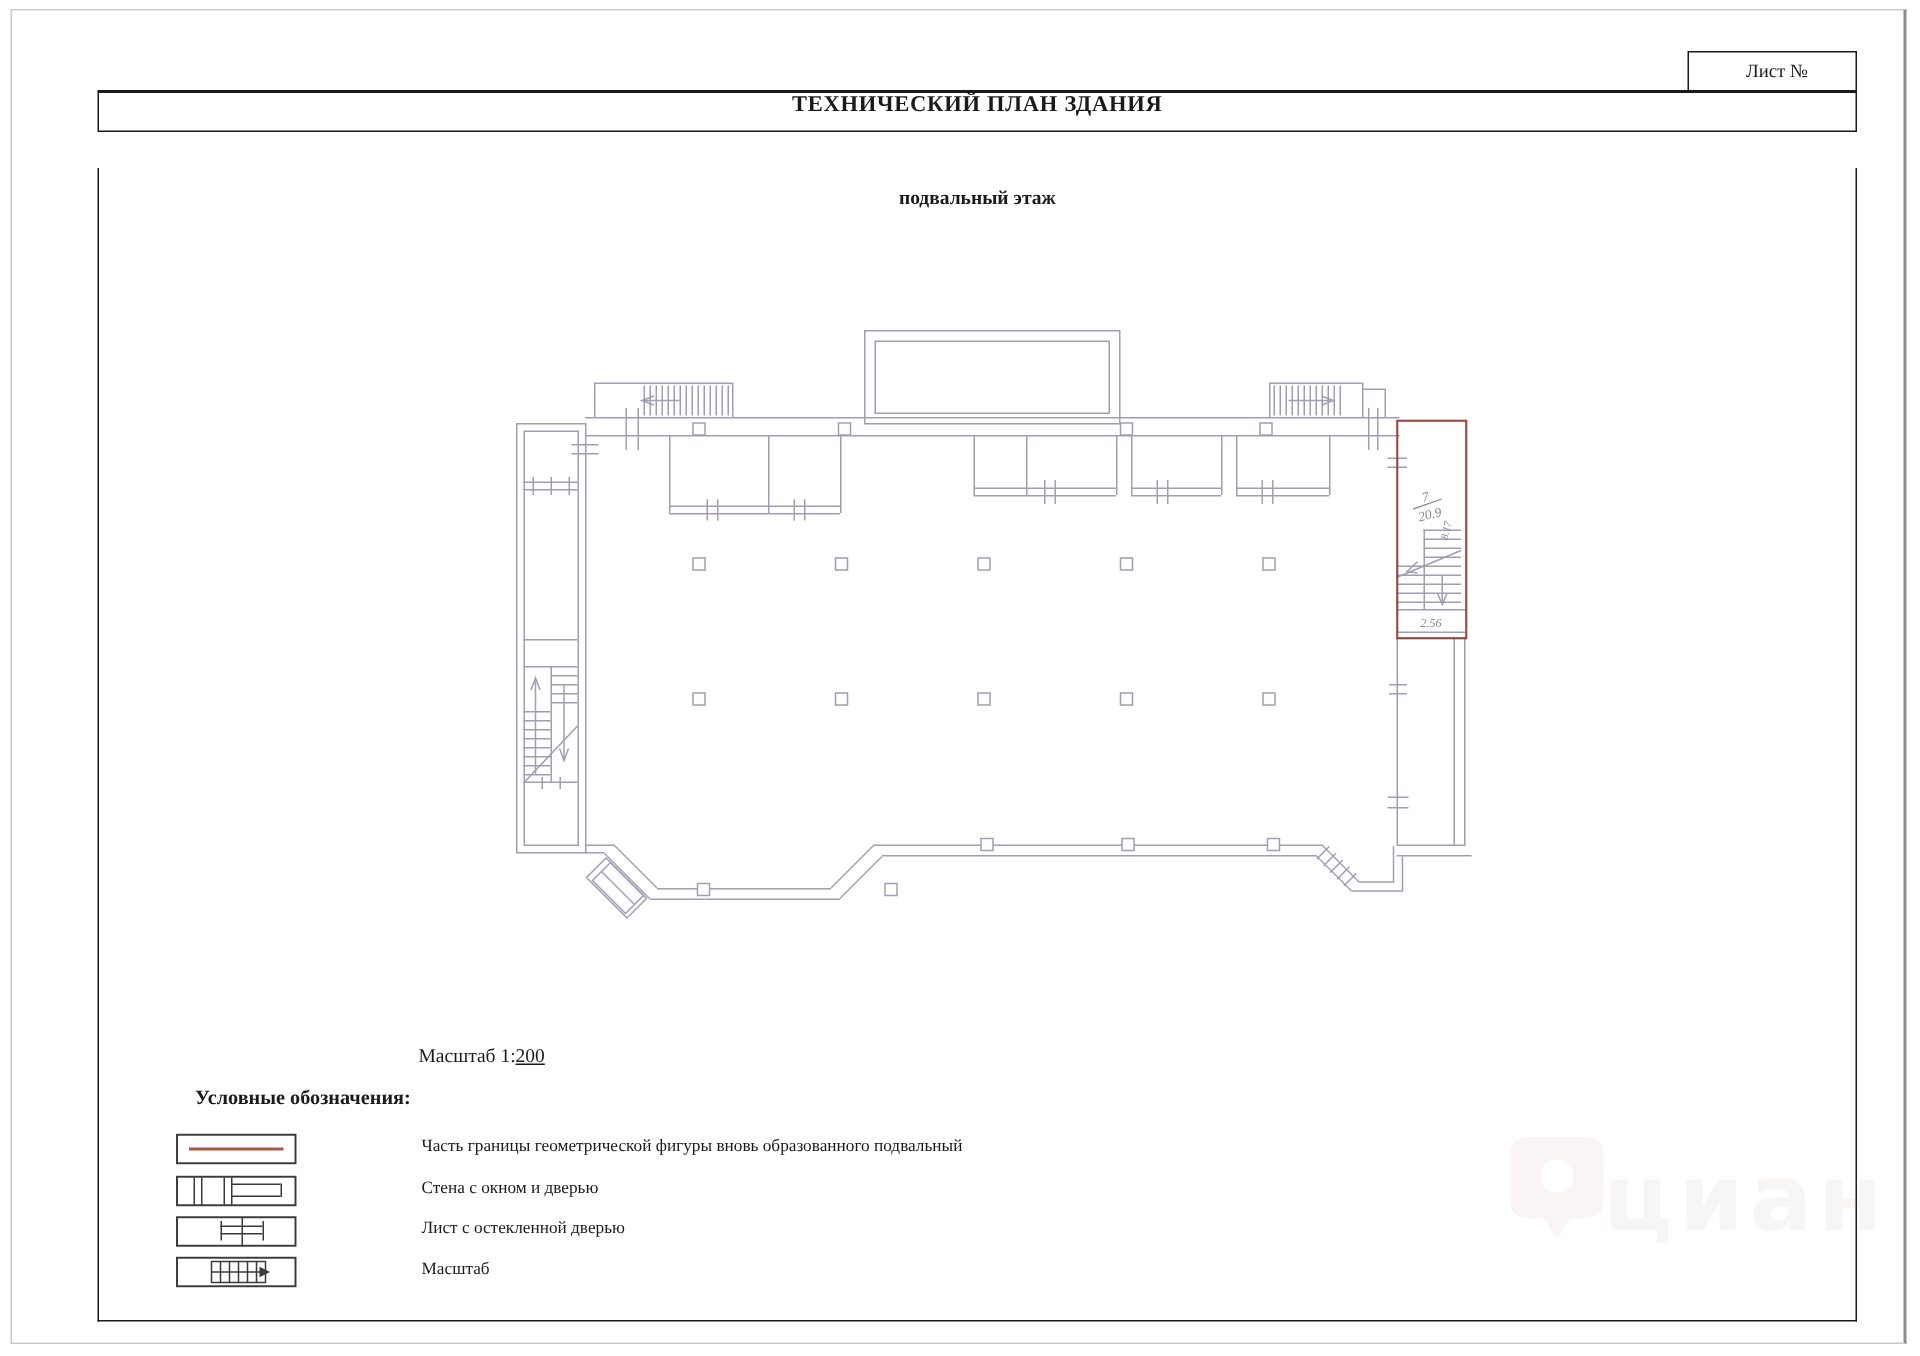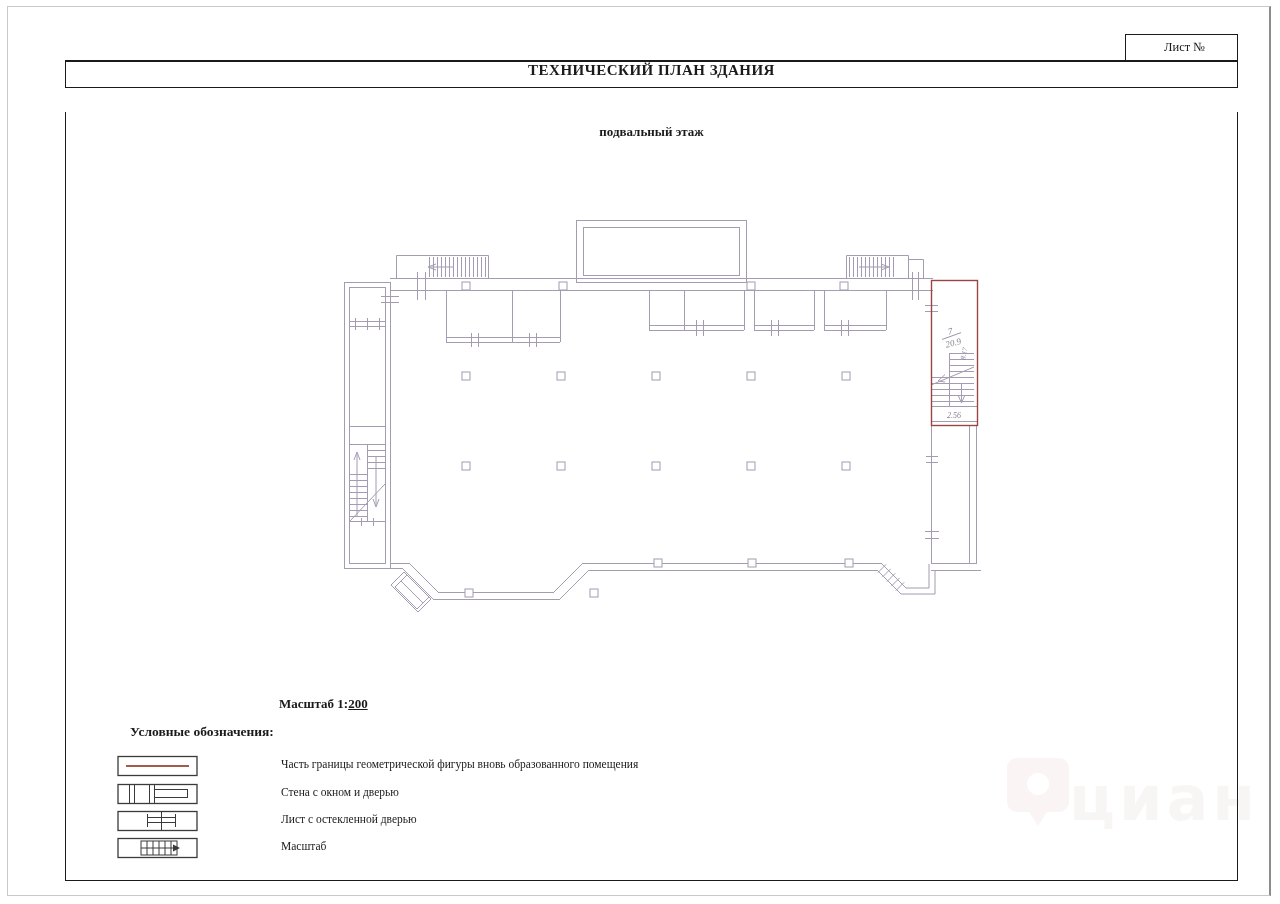--- a/index.html
+++ b/index.html
@@ -33,21 +33,21 @@
   .main-box {
     position:absolute; left:65px; top:112px; width:1173px; height:769px;
     border:1px solid #1a1a1a; border-top:none; background:#fff;padding-left:15px;
   }
   .floor-label {
     position:absolute; left:0; top:12px; width:100%; text-align:center;
     font-weight:bold; font-size:13px;
   }
   .plan-svg { position:absolute; left:275px; top:104px; }
   .scale-line {
-    position:absolute; left:213px; top:584px; font-weight:bold; font-size:13px;
+    position:absolute; left:213px; top:584px; font-weight:normal; font-size:13px;
   }
   .scale-line .val { text-decoration:underline; }
   .legend-head {
     position:absolute; left:43px; top:612px; font-weight:bold; font-size:13.5px;margin-left:21px;
   }
   .legend-row { position:absolute; left:51px; height:22px; }
   .legend-row .sym { position:absolute; left:0; top:0; }
   .legend-row .lbl {
     position:absolute; left:164px; top:3px; font-size:11.5px; white-space:nowrap;
   }
@@ -288,21 +288,21 @@
       <span>Масштаб 1:</span><span class="val">200</span>
     </div>
 
     <div class="legend-head">Условные обозначения:</div>
 
     <div class="legend-row" style="top:643px;">
       <svg class="sym" width="82" height="22">
         <rect x="1" y="1.5" width="79" height="19" fill="none" stroke="#3a3a3a" stroke-width="1.3"></rect>
         <line x1="9" y1="11" x2="72" y2="11" stroke="#a5594a" stroke-width="2"></line>
       </svg>
-      <span class="lbl">Часть границы геометрической фигуры вновь образованного помещения</span>
+      <span class="lbl">Часть границы геометрической фигуры вновь образованного подвальный</span>
     </div>
 
     <div class="legend-row" style="top:671px;">
       <svg class="sym" width="82" height="22">
         <rect x="1" y="1.5" width="79" height="19" fill="none" stroke="#3a3a3a" stroke-width="1.3"></rect>
         <g stroke="#3a3a3a" stroke-width="1" fill="none">
           <line x1="12.5" y1="2" x2="12.5" y2="21"></line>
             <line x1="17.5" y1="2" x2="17.5" y2="21"></line>
           <line x1="32.5" y1="2" x2="32.5" y2="21"></line>
             <line x1="37.5" y1="2" x2="37.5" y2="21"></line>

